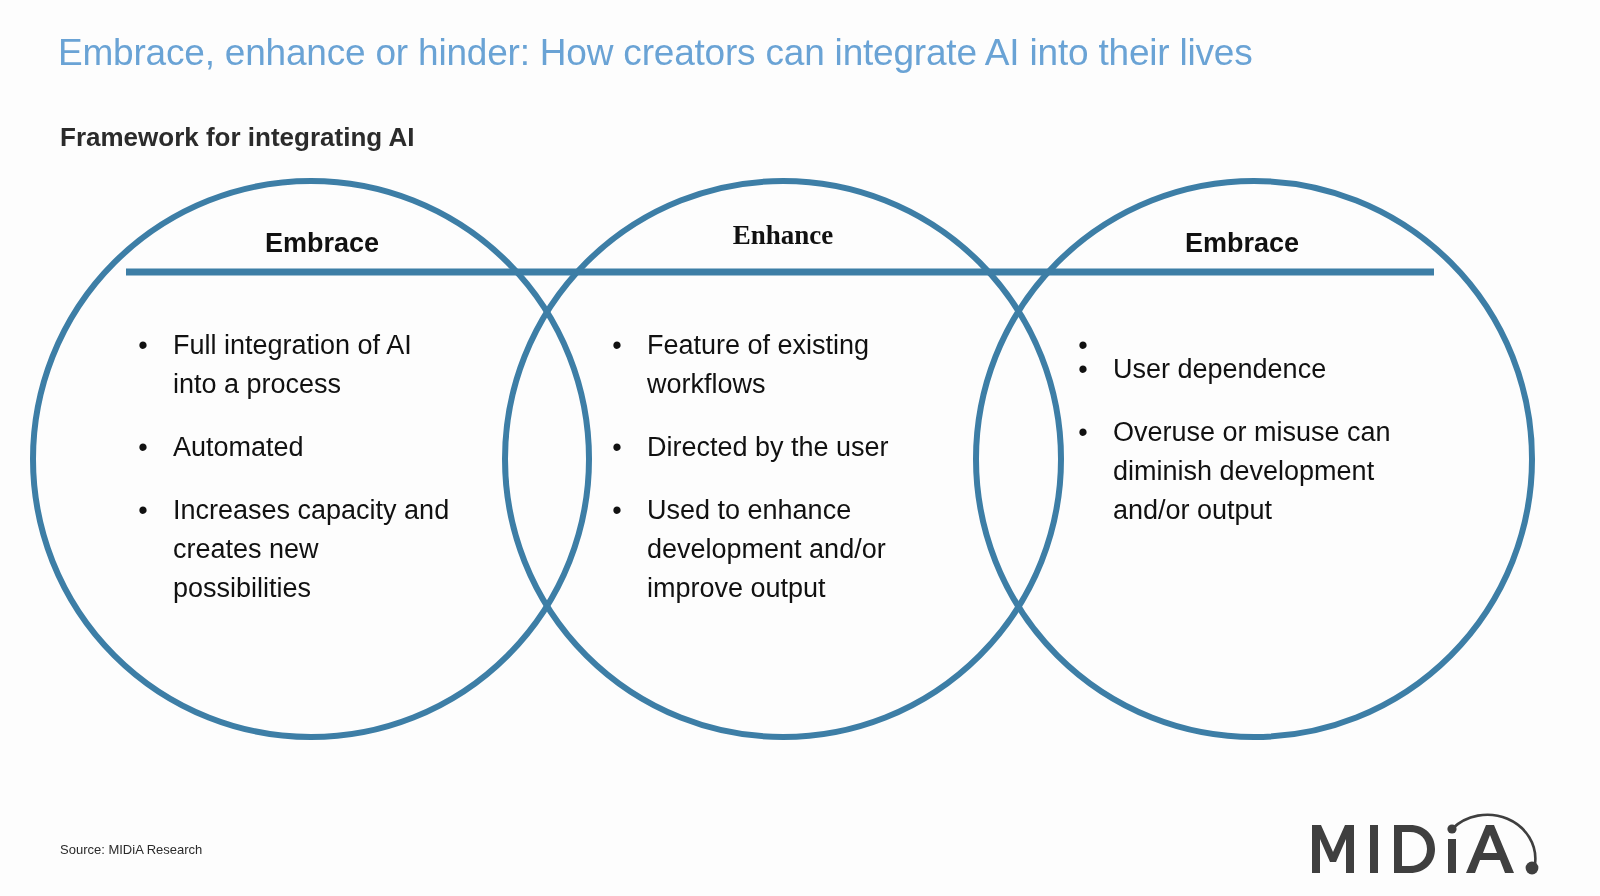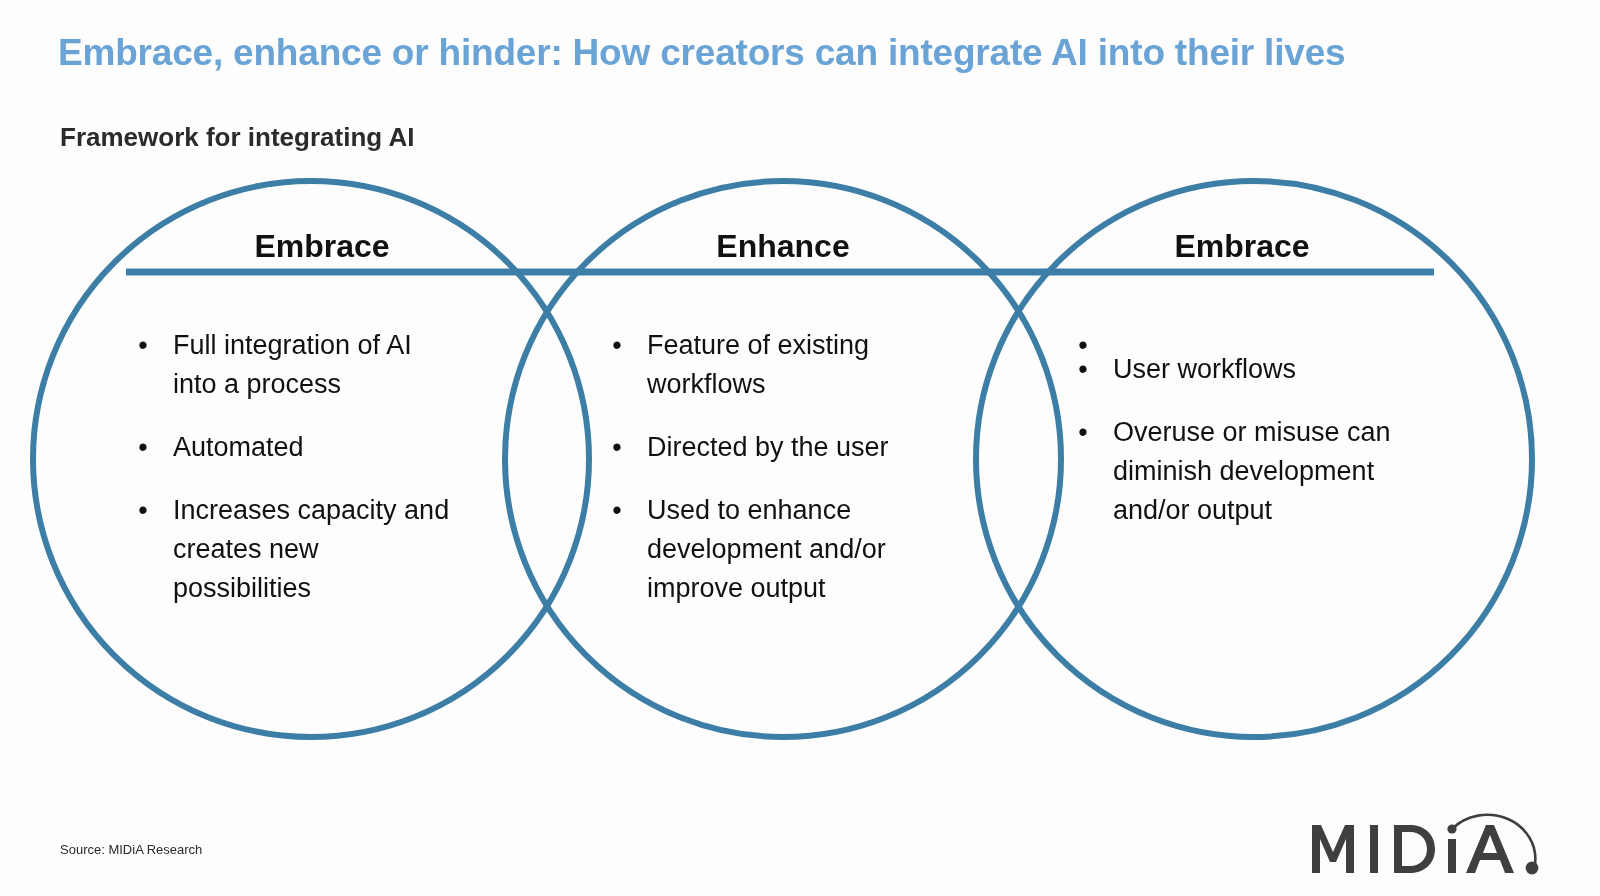--- a/index.html
+++ b/index.html
@@ -25,21 +25,21 @@
   
   .title {
     position: absolute;
     left: 58px;
     top: 30px;
     font-size: 37px;
     line-height: 46px;
     color: #6aa3d5;
     letter-spacing: -0.2px;
     white-space: nowrap;
-    font-weight: 700;
+    font-weight: 400;
   }
   .subtitle {
     position: absolute;
     left: 60px;
     top: 120px;
     font-size: 26px;
     line-height: 34px;
     color: #2b2b2b;
     font-weight: 700;
     white-space: nowrap;
@@ -50,29 +50,29 @@
     position: absolute;
     left: 0;
     top: 0;
     width: 1600px;
     height: 896px;
   }
 
   
   .circle-heading {
     position: absolute;
-    font-size: 32px;
+    font-size: 27px;
     font-weight: bold;
     color: #111;
     text-align: center;
     white-space: nowrap;
     transform: translateX(-50%);
   }
   .h-embrace { left: 322px; top: 228px; }
-  .h-enhance { left: 783px; top: 228px; }
+  .h-enhance { left: 783px; top: 220px; font-family: Liberation Serif, serif; }
   .h-hinder  { left: 1242px; top: 228px; }
 
   
   .bullets {
     position: absolute;
     margin: 0;
     padding: 0;
     list-style: none;
   }
   .bullets li {
@@ -168,21 +168,21 @@
       <span>Used to enhance development and/or improve output</span>
     </li>
   </ul>
 
   <ul class="bullets list-hinder">
     <li>
       <span class="dot">•</span>
     </li>
     <li>
       <span class="dot">•</span>
-      <span>User workflows</span>
+      <span>User dependence</span>
     </li>
     <li>
       <span class="dot">•</span>
       <span>Overuse or misuse can diminish development and/or output</span>
     </li>
   </ul>
 
   <div class="source">Source: MIDiA Research</div>
 
   <svg class="logo" viewBox="0 0 250 84" xmlns="http://www.w3.org/2000/svg">

